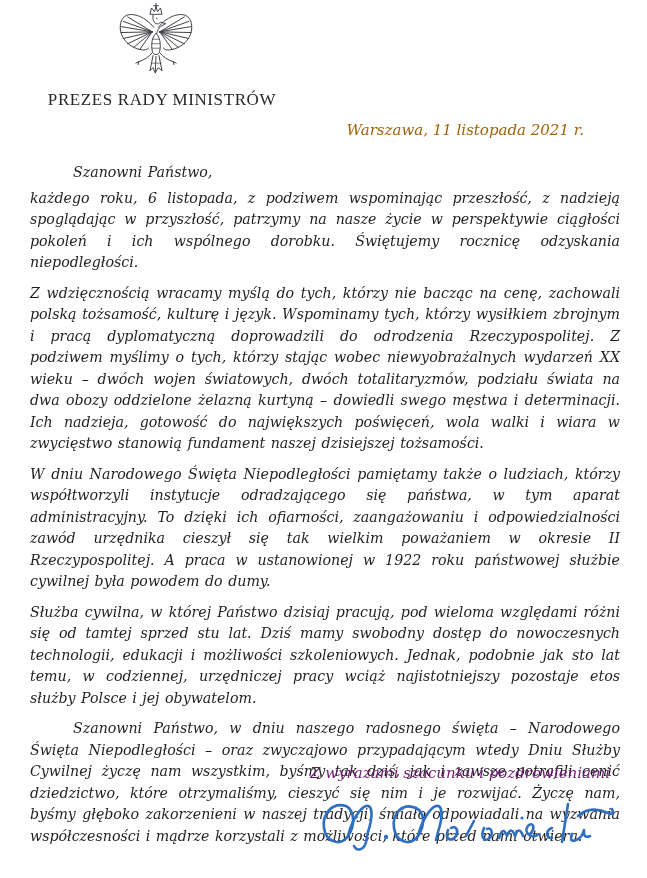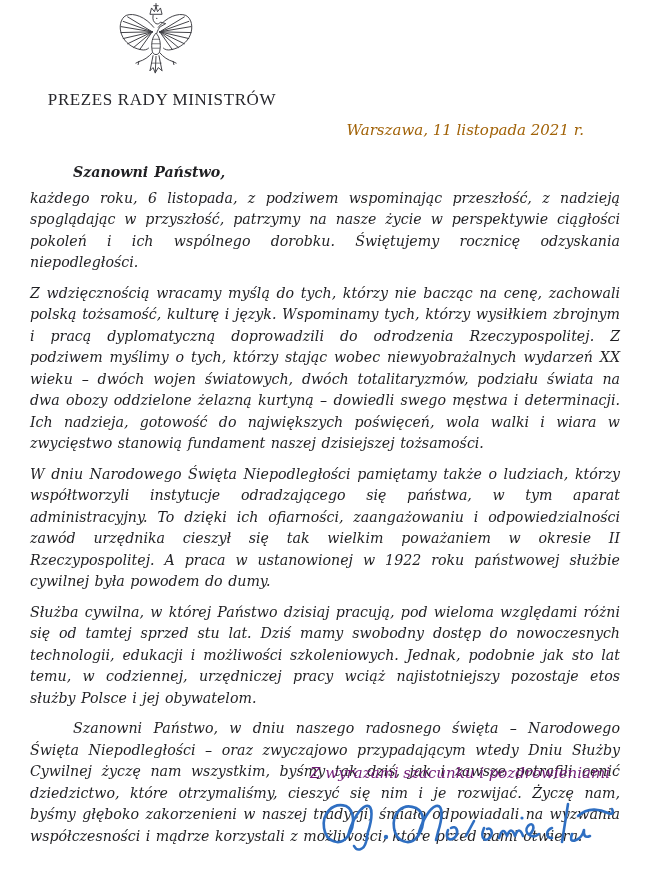--- a/index.html
+++ b/index.html
@@ -49,21 +49,20 @@
     line-height: 21.5px;
     text-align: justify;
     color: #1f1f22;
     word-spacing: 1px;
   }
   .letter-body p { margin: 0 0 9px 0; }
   .salutation {
     text-indent: 43px;
     text-align: left;
     margin-bottom: 4px !important;
-    font-weight: bold;
   }
   .indent-first { text-indent: 43px; }
 
   
   .closing {
     position: absolute;
     left: 280px; top: 764px; width: 330px;
     text-align: right;
     font-style: italic;
     font-size: 15px;

